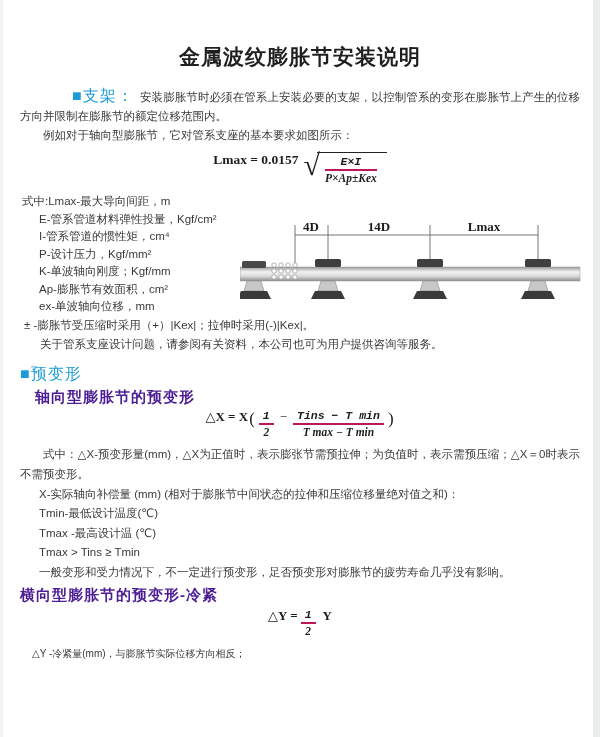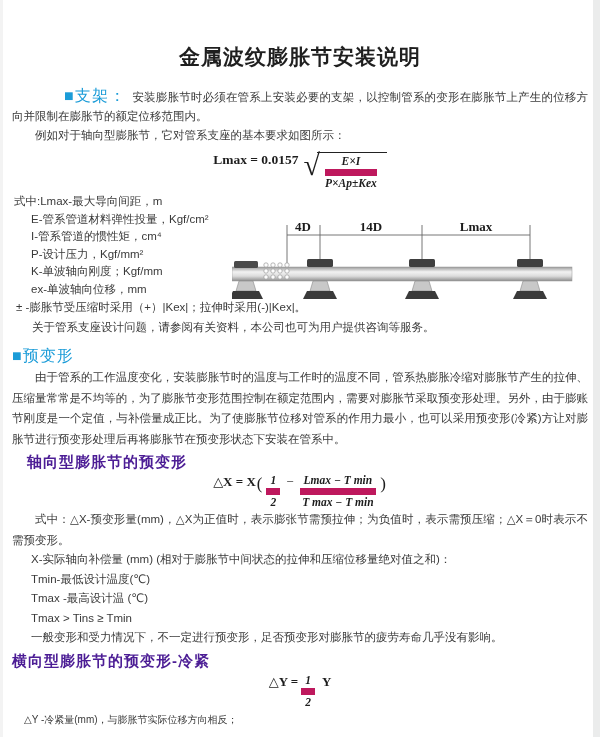--- a/index.html
+++ b/index.html
@@ -4,42 +4,42 @@
 <style>
   html,body{margin:0;padding:0;}
   body{
     width:600px;height:737px;overflow:hidden;background:#ffffff;
     font-family:"Liberation Sans","DejaVu Sans",sans-serif;
     color:#3a3a3a;position:relative;
   }
   .edge{position:absolute;top:0;height:737px;background:#ebecec;z-index:5;}
   .edge.right{right:0;width:7px;}
   .edge.left{left:0;width:3px;background:#f3f3f3;}
-  .page{padding:0 12px;position:relative;margin-top:43px;}
+  .page{padding:0 20px;position:relative;margin-top:43px;}
 
   .title{
     margin:13px 0 0;text-align:center;font-size:21px;line-height:28px;
     font-weight:700;color:#1f1f1f;letter-spacing:1px;
   }
 
   .support-para{margin:15px 0 0;font-size:11.5px;line-height:19px;text-align:justify;text-indent:52px;}
   .sec-head{color:#1b9cd8;font-size:16px;font-weight:400;margin-right:6px;letter-spacing:1px;}
   .indent2{margin:0;font-size:11.5px;line-height:19px;text-indent:23px;}
 
   .formula{
     display:flex;align-items:flex-start;justify-content:center;
     font-family:"Liberation Serif","DejaVu Serif",serif;color:#1d1d1d;
   }
   .f1{margin:7px 0 0;height:38px;}
   .f-lhs{font-weight:700;font-size:13.5px;margin-right:5px;}
   .sqrt-sign{font-size:30px;line-height:26px;font-weight:400;margin-right:-3px;}
   .sqrt-body{border-top:1.3px solid #222;padding:2px 7px 0 5px;display:inline-block;}
   .frac{display:inline-flex;flex-direction:column;text-align:center;line-height:1.15;
         font-size:11.5px;font-style:italic;font-weight:600;vertical-align:middle;margin:0 3px;}
-  .frac .num{border-bottom:7px solid #be185d;padding:0 4px 1px;}
+  .frac .num{border-bottom:2px solid #be185d;padding:0 4px 1px;font-family:Liberation Mono, monospace;}
   .frac .den{padding-top:1px;}
 
   .vars-wrap{position:relative;margin-top:3px;font-size:11.5px;}
   .var-line{line-height:17.5px;margin-left:19px;white-space:nowrap;}
   .var-line.first{margin-left:2px;}
   .var-line.pm-line{margin-left:4px;line-height:19.5px;}
   .var-line.note-line{margin-left:20px;line-height:19.5px;}
   .diagram{position:absolute;left:220px;top:24px;width:350px;height:100px;}
 
   .sec-title{margin:9px 0 0;font-size:16px;line-height:20px;font-weight:400;color:#1b9cd8;letter-spacing:1px;}
@@ -81,20 +81,21 @@
       </span>
     </span>
   </div>
 
   <div class="vars-wrap">
     <div class="var-line first">式中:Lmax-最大导向间距，m</div>
     <div class="var-line">E-管系管道材料弹性投量，Kgf/cm²</div>
     <div class="var-line">I-管系管道的惯性矩，cm⁴</div>
     <div class="var-line">P-设计压力，Kgf/mm²</div>
     <div class="var-line">K-单波轴向刚度；Kgf/mm</div>
+    <div class="var-line">Ap-膨胀节有效面积，cm²</div>
     <div class="var-line">ex-单波轴向位移，mm</div>
     <div class="var-line pm-line">± -膨胀节受压缩时采用（+）|Kex|；拉伸时采用(-)|Kex|。</div>
     <div class="var-line note-line">关于管系支座设计问题，请参阅有关资料，本公司也可为用户提供咨询等服务。</div>
 
     <svg class="diagram" viewBox="0 0 350 100" xmlns="http://www.w3.org/2000/svg">
       <defs>
         <linearGradient id="pipeGrad" x1="0" y1="0" x2="0" y2="1">
           <stop offset="0" stop-color="#9a9a9a"></stop>
           <stop offset="0.35" stop-color="#f2f2f2"></stop>
           <stop offset="0.65" stop-color="#dcdcdc"></stop>
@@ -146,34 +147,33 @@
       </g>
       <g>
         <rect x="285" y="42" width="26" height="8" rx="1.5" fill="#3f3f3f"></rect>
         <path d="M291 64 L305 64 L308 74 L288 74 Z" fill="#c8c8c8" stroke="#888" stroke-width="0.6"></path>
         <path d="M285 74 L311 74 L315 82 L281 82 Z" fill="#3a3a3a"></path>
       </g>
     </svg>
   </div>
 
   <h2 class="sec-title">■预变形</h2>
-  <p class="body-para">由于管系的工作温度变化，安装膨胀节时的温度与工作时的温度不同，管系热膨胀冷缩对膨胀节产生的拉伸、压缩量常常是不均等的，为了膨胀节变形范围控制在额定范围内，需要对膨胀节采取预变形处理。另外，由于膨账节刚度是一个定值，与补偿量成正比。为了使膨胀节位移对管系的作用力最小，也可以采用预变形(冷紧)方让对膨胀节进行预变形处理后再将膨胀节在预变形状态下安装在管系中。</p>
 
   <h3 class="sub-title axial">轴向型膨胀节的预变形</h3>
 
   <div class="formula f2">
     <span>△X = X</span>
     <span class="paren">(</span>
     <span class="frac">
       <span class="num">1</span>
       <span class="den">2</span>
     </span>
     <span class="op">−</span>
     <span class="frac">
-      <span class="num">Lmax − T min</span>
+      <span class="num">Tins − T min</span>
       <span class="den">T max − T min</span>
     </span>
     <span class="paren">)</span>
   </div>
 
   <p class="body-para">式中：△X-预变形量(mm)，△X为正值时，表示膨张节需预拉伸；为负值时，表示需预压缩；△X＝0时表示不需预变形。</p>
 
   <div>
     <div class="list-line">X-实际轴向补偿量 (mm) (相对于膨胀节中间状态的拉伸和压缩位移量绝对值之和)：</div>
     <div class="list-line">Tmin-最低设计温度(℃)</div>

